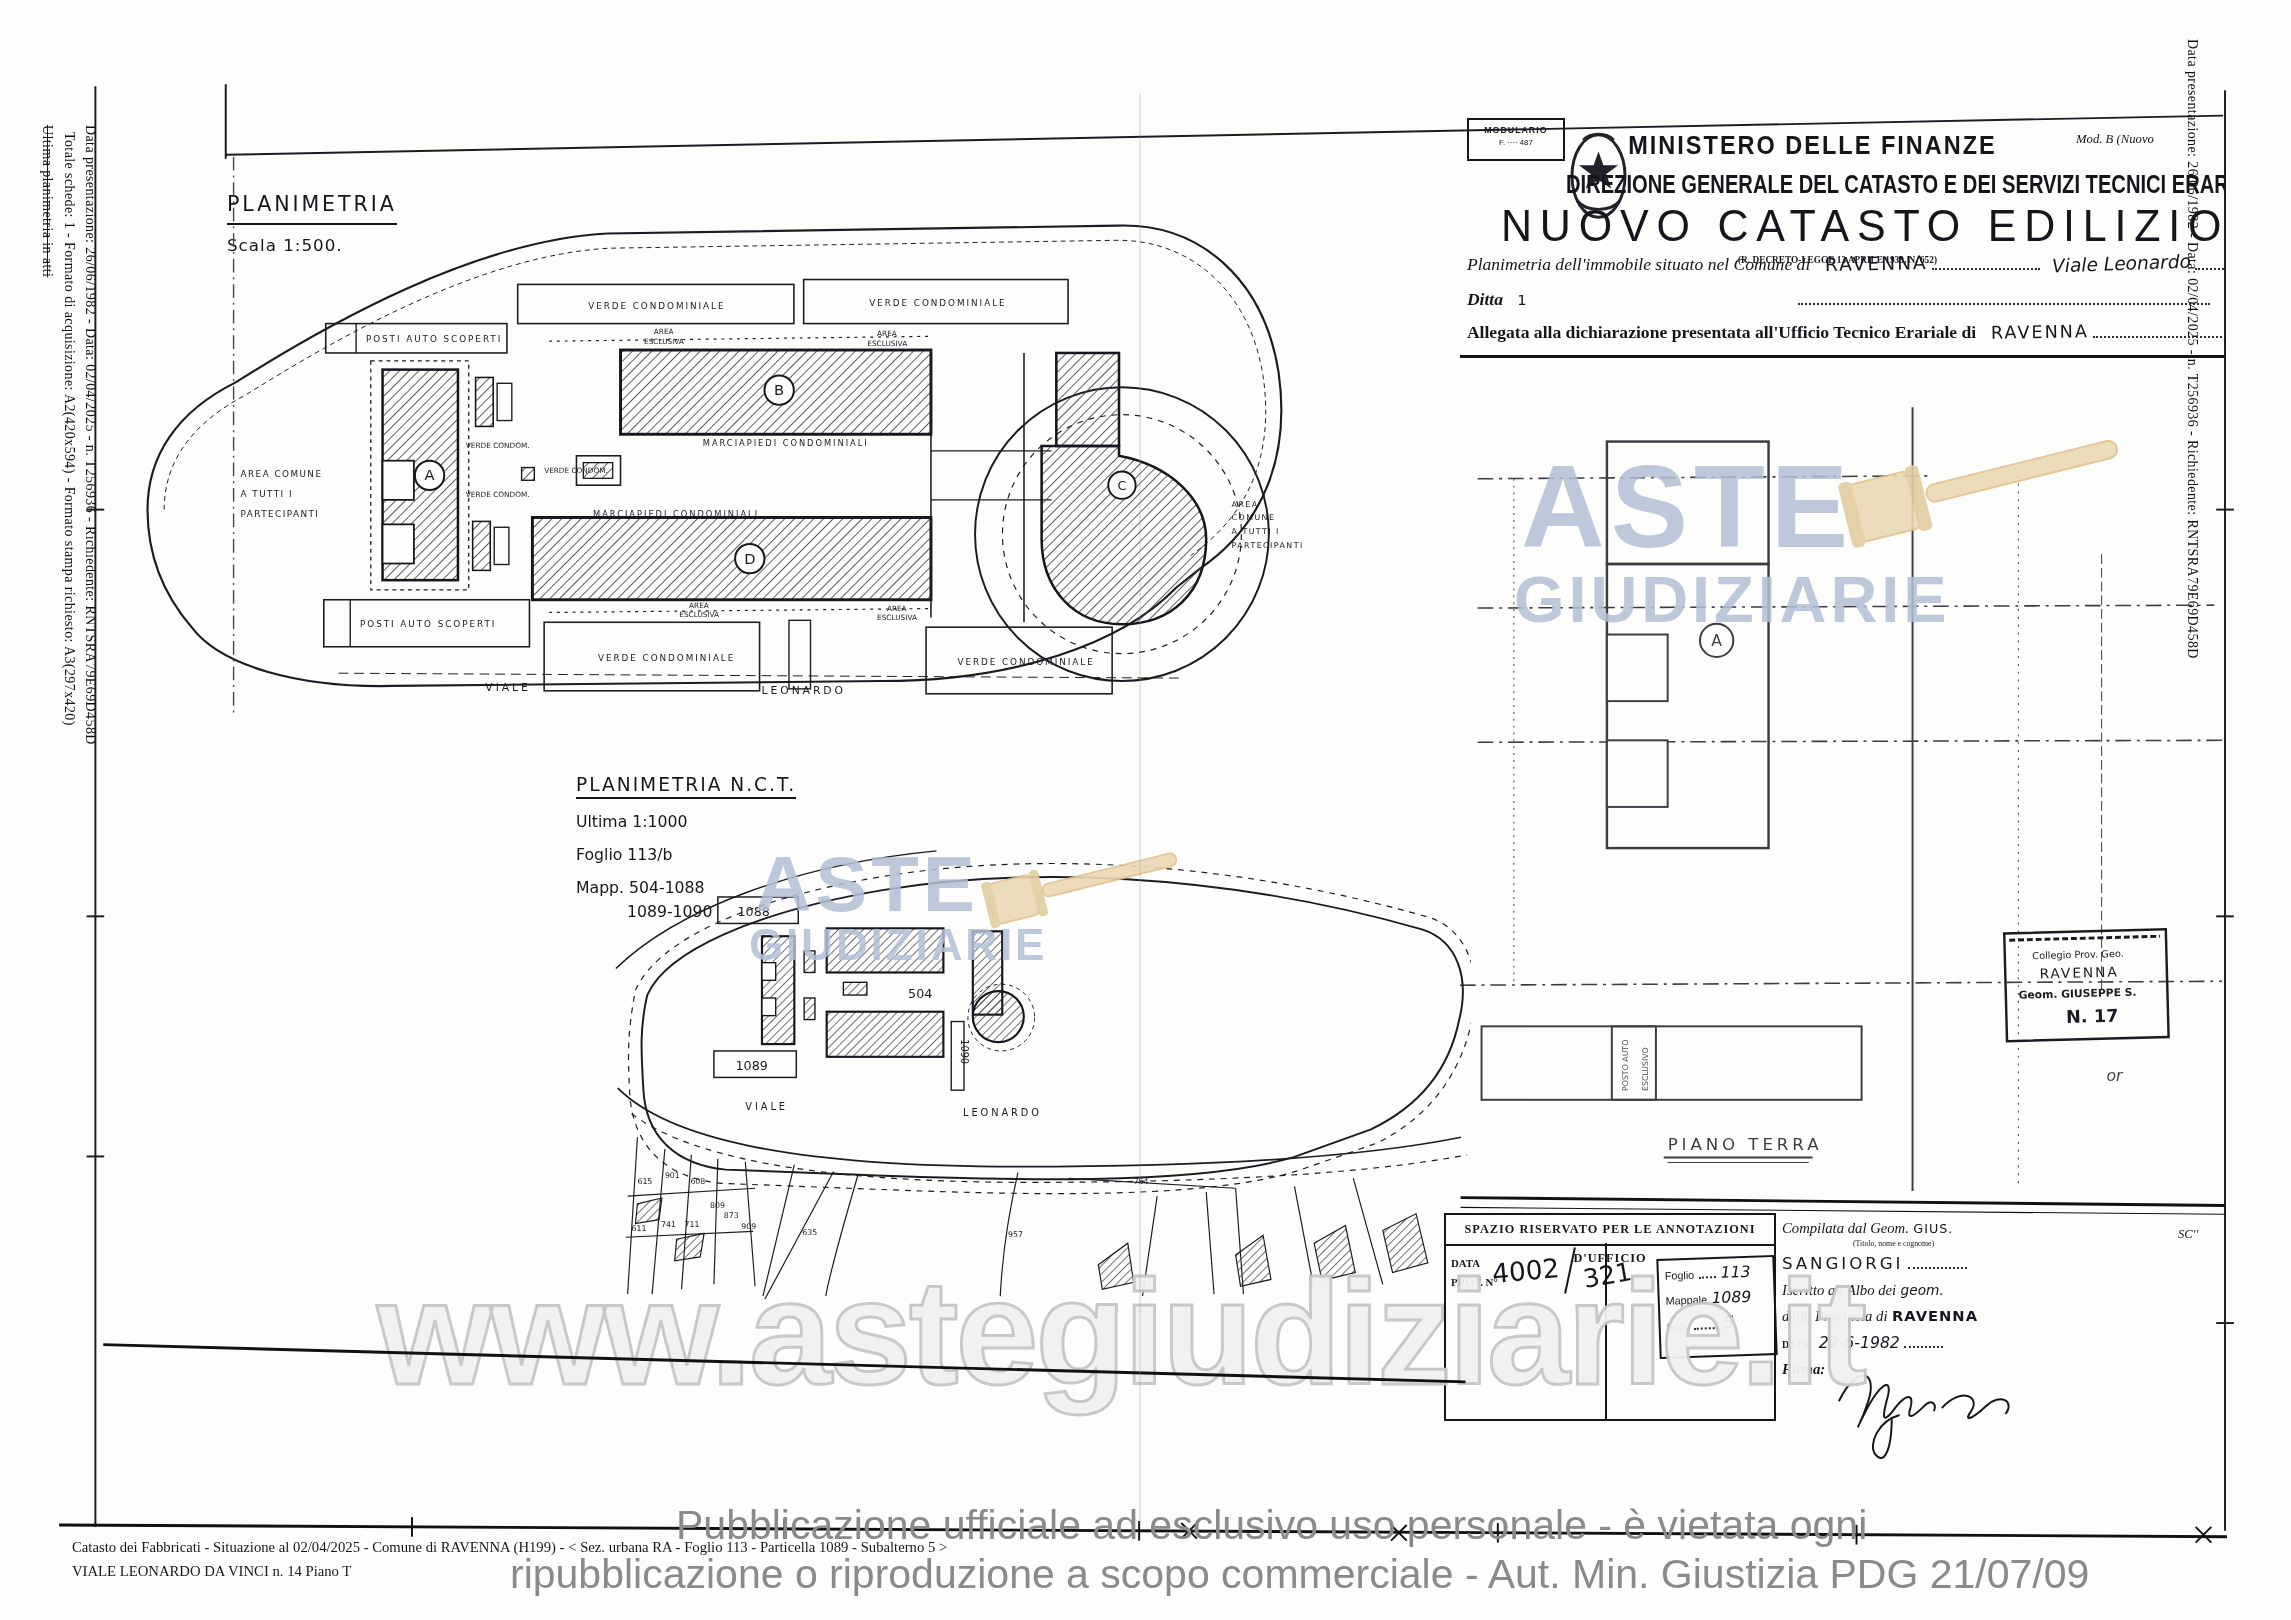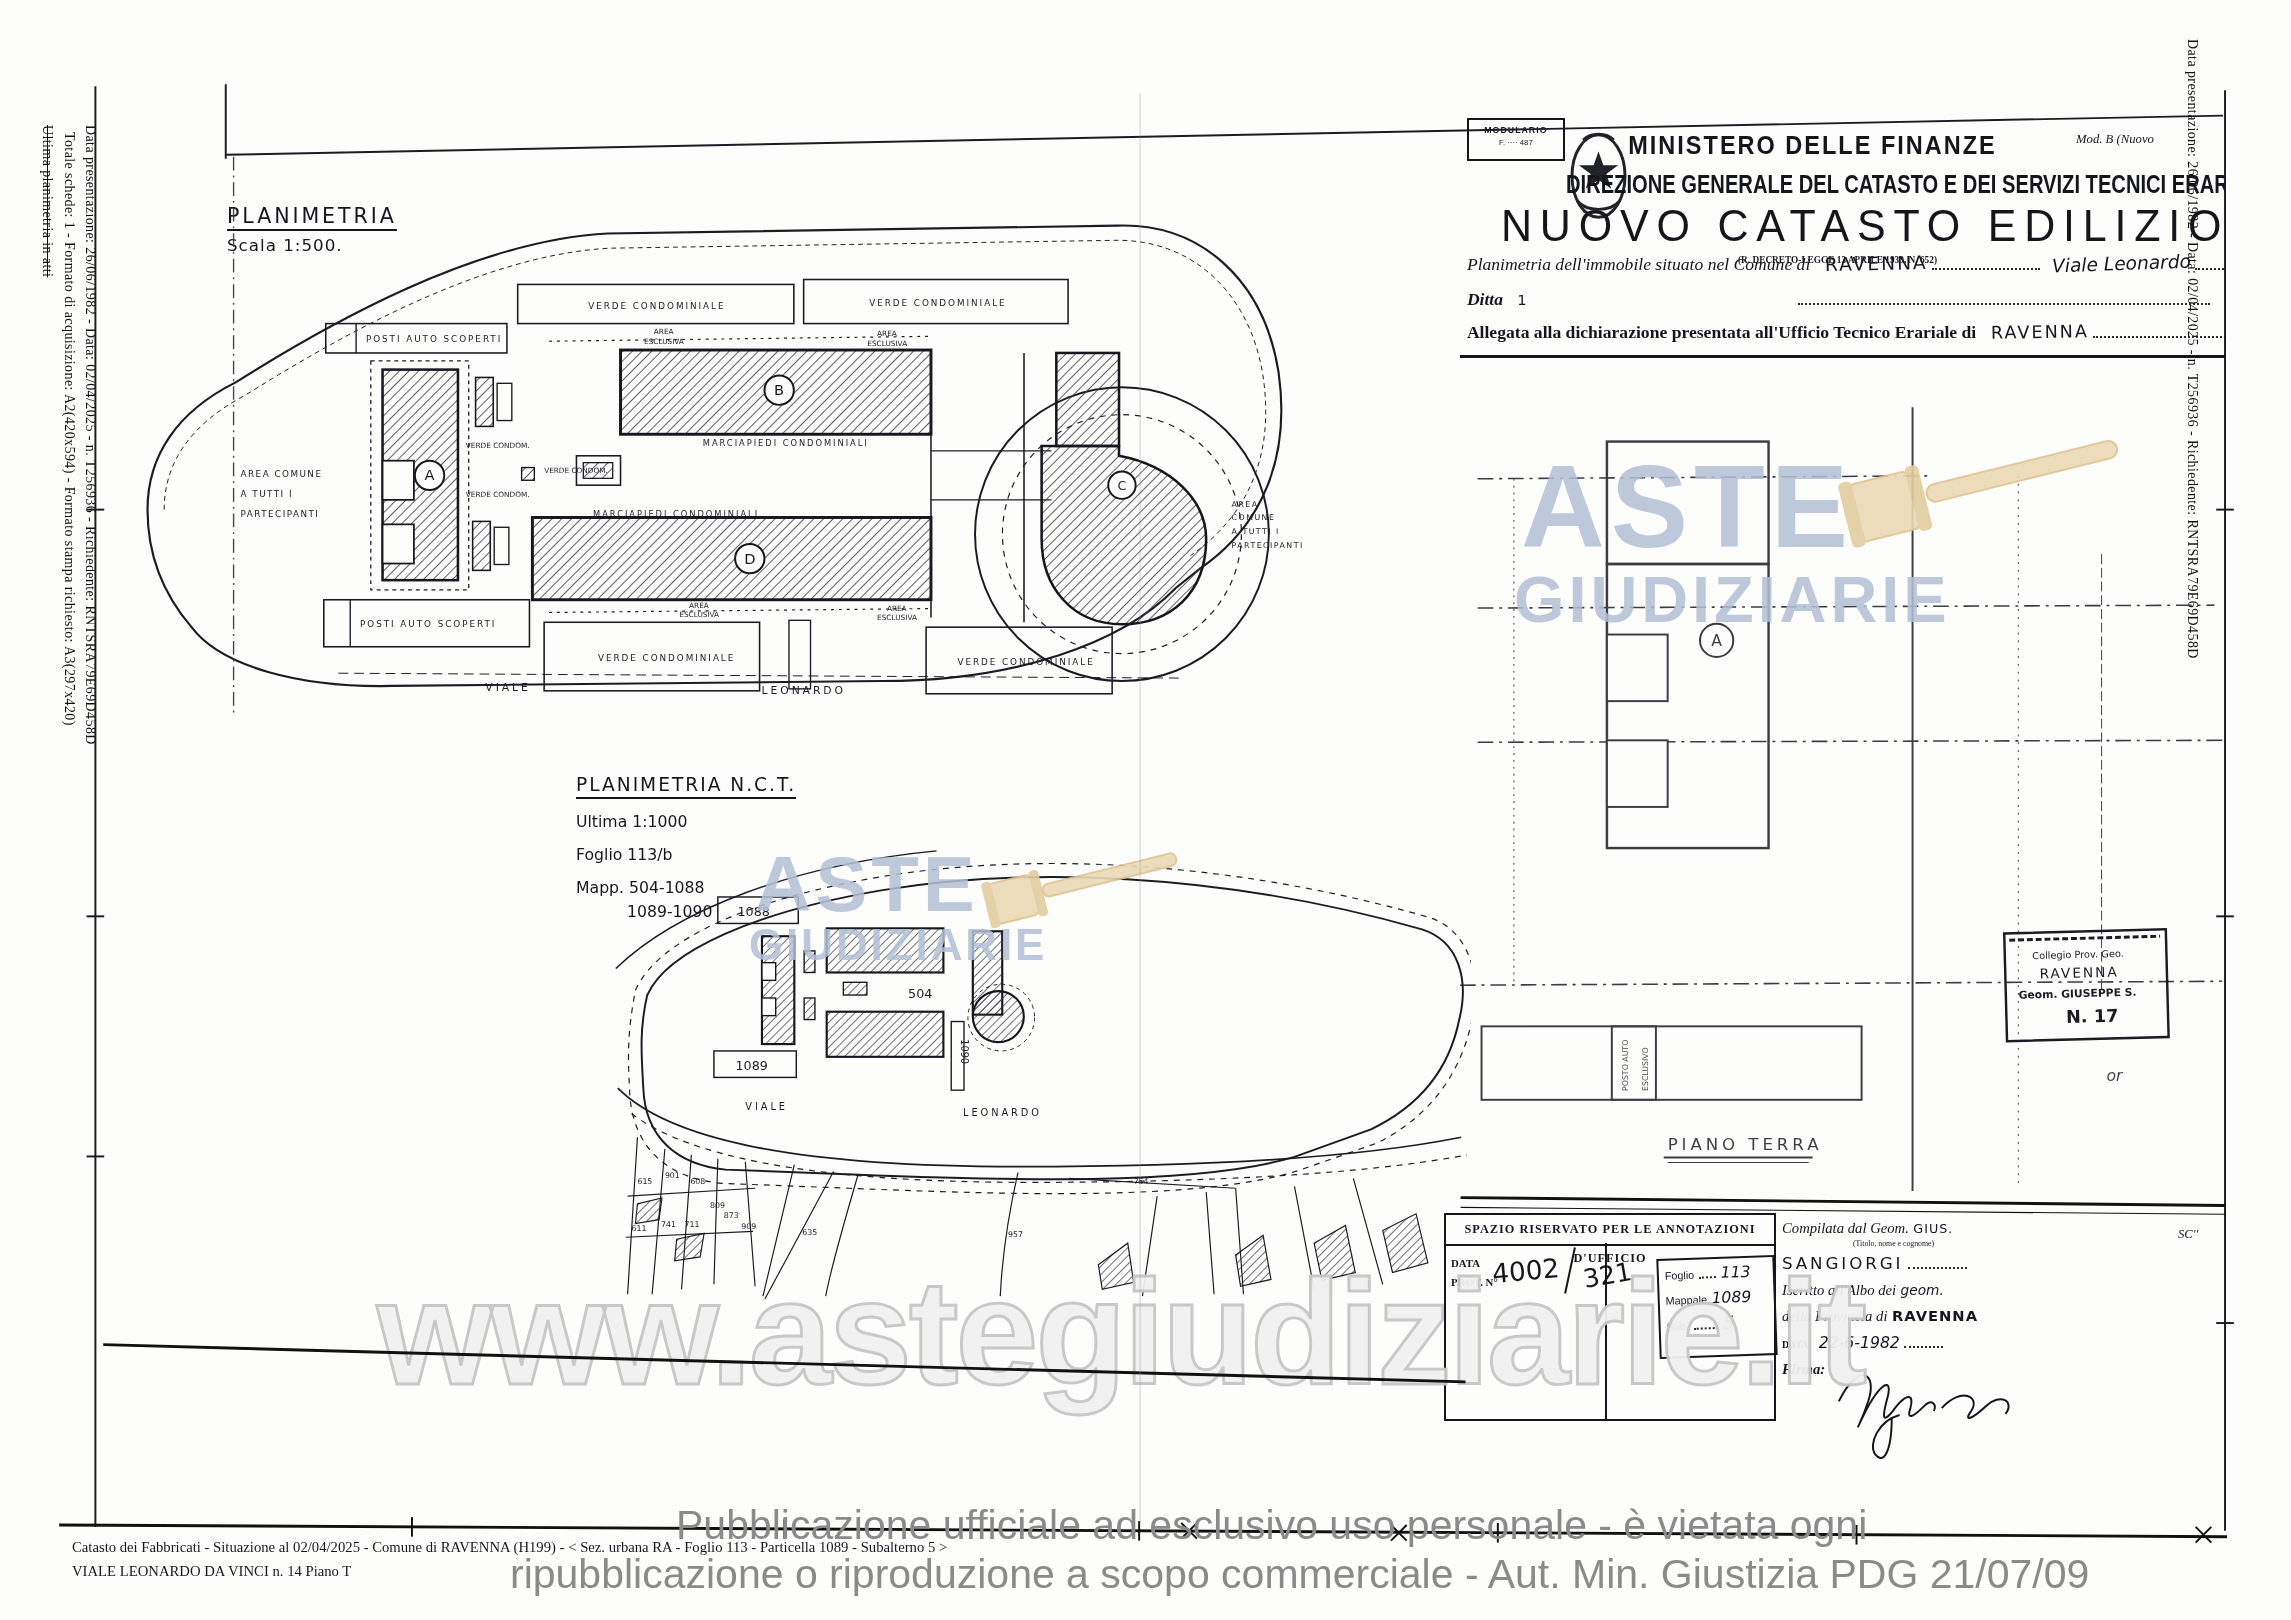--- a/index.html
+++ b/index.html
@@ -62,21 +62,21 @@
     <g stroke="#1b1b24" stroke-width="2">
       <line x1="88" y1="520" x2="106" y2="520"></line>
         <line x1="88" y1="935" x2="106" y2="935"></line>
         <line x1="88" y1="1180" x2="106" y2="1180"></line>
       <line x1="2261" y1="520" x2="2279" y2="520"></line>
         <line x1="2261" y1="935" x2="2279" y2="935"></line>
         <line x1="2261" y1="1350" x2="2279" y2="1350"></line>
     </g>
   </svg>
 
-  <div class="abs hand z2" style="left:227px;top:204px;font-size:20.6px;letter-spacing:2.9px;border-bottom:2.5px solid #16161f;padding-bottom:1px;">PLANIMETRIA</div>
+  <div class="abs hand z2" style="left:227px;top:192px;font-size:20.6px;letter-spacing:2.9px;border-bottom:2.5px solid #16161f;padding-bottom:7px;">PLANIMETRIA</div>
   <div class="abs hand z2" style="left:227px;top:235px;font-size:16.7px;letter-spacing:1px;">Scala 1:500.</div>
 
   <svg class="abs z2" style="left:103px;top:162px;" width="1274" height="568" viewBox="0 0 1300 580">
     <defs>
       <pattern id="h1" width="7" height="7" patternUnits="userSpaceOnUse" patternTransform="rotate(45)">
         <line x1="0" y1="0" x2="0" y2="7" stroke="#3d3d46" stroke-width="1.7"></line>
       </pattern>
     </defs>
     <path class="planline" stroke-width="2.2" d="M45,355 C45,300 75,255 135,225 C230,165 380,80 515,73 L1035,65 C1120,62 1185,120 1200,215 C1212,300 1185,370 1120,415 L1095,435 C1040,492 930,530 795,530 L295,535 C200,537 120,515 90,475 C60,440 45,400 45,355 Z"></path>
     <path class="planline" stroke-width="1" stroke-dasharray="5 4" d="M62,355 C62,308 88,268 145,238 C238,180 385,95 517,88 L1032,80 C1108,78 1170,130 1184,218 C1196,298 1170,360 1110,402"></path>

